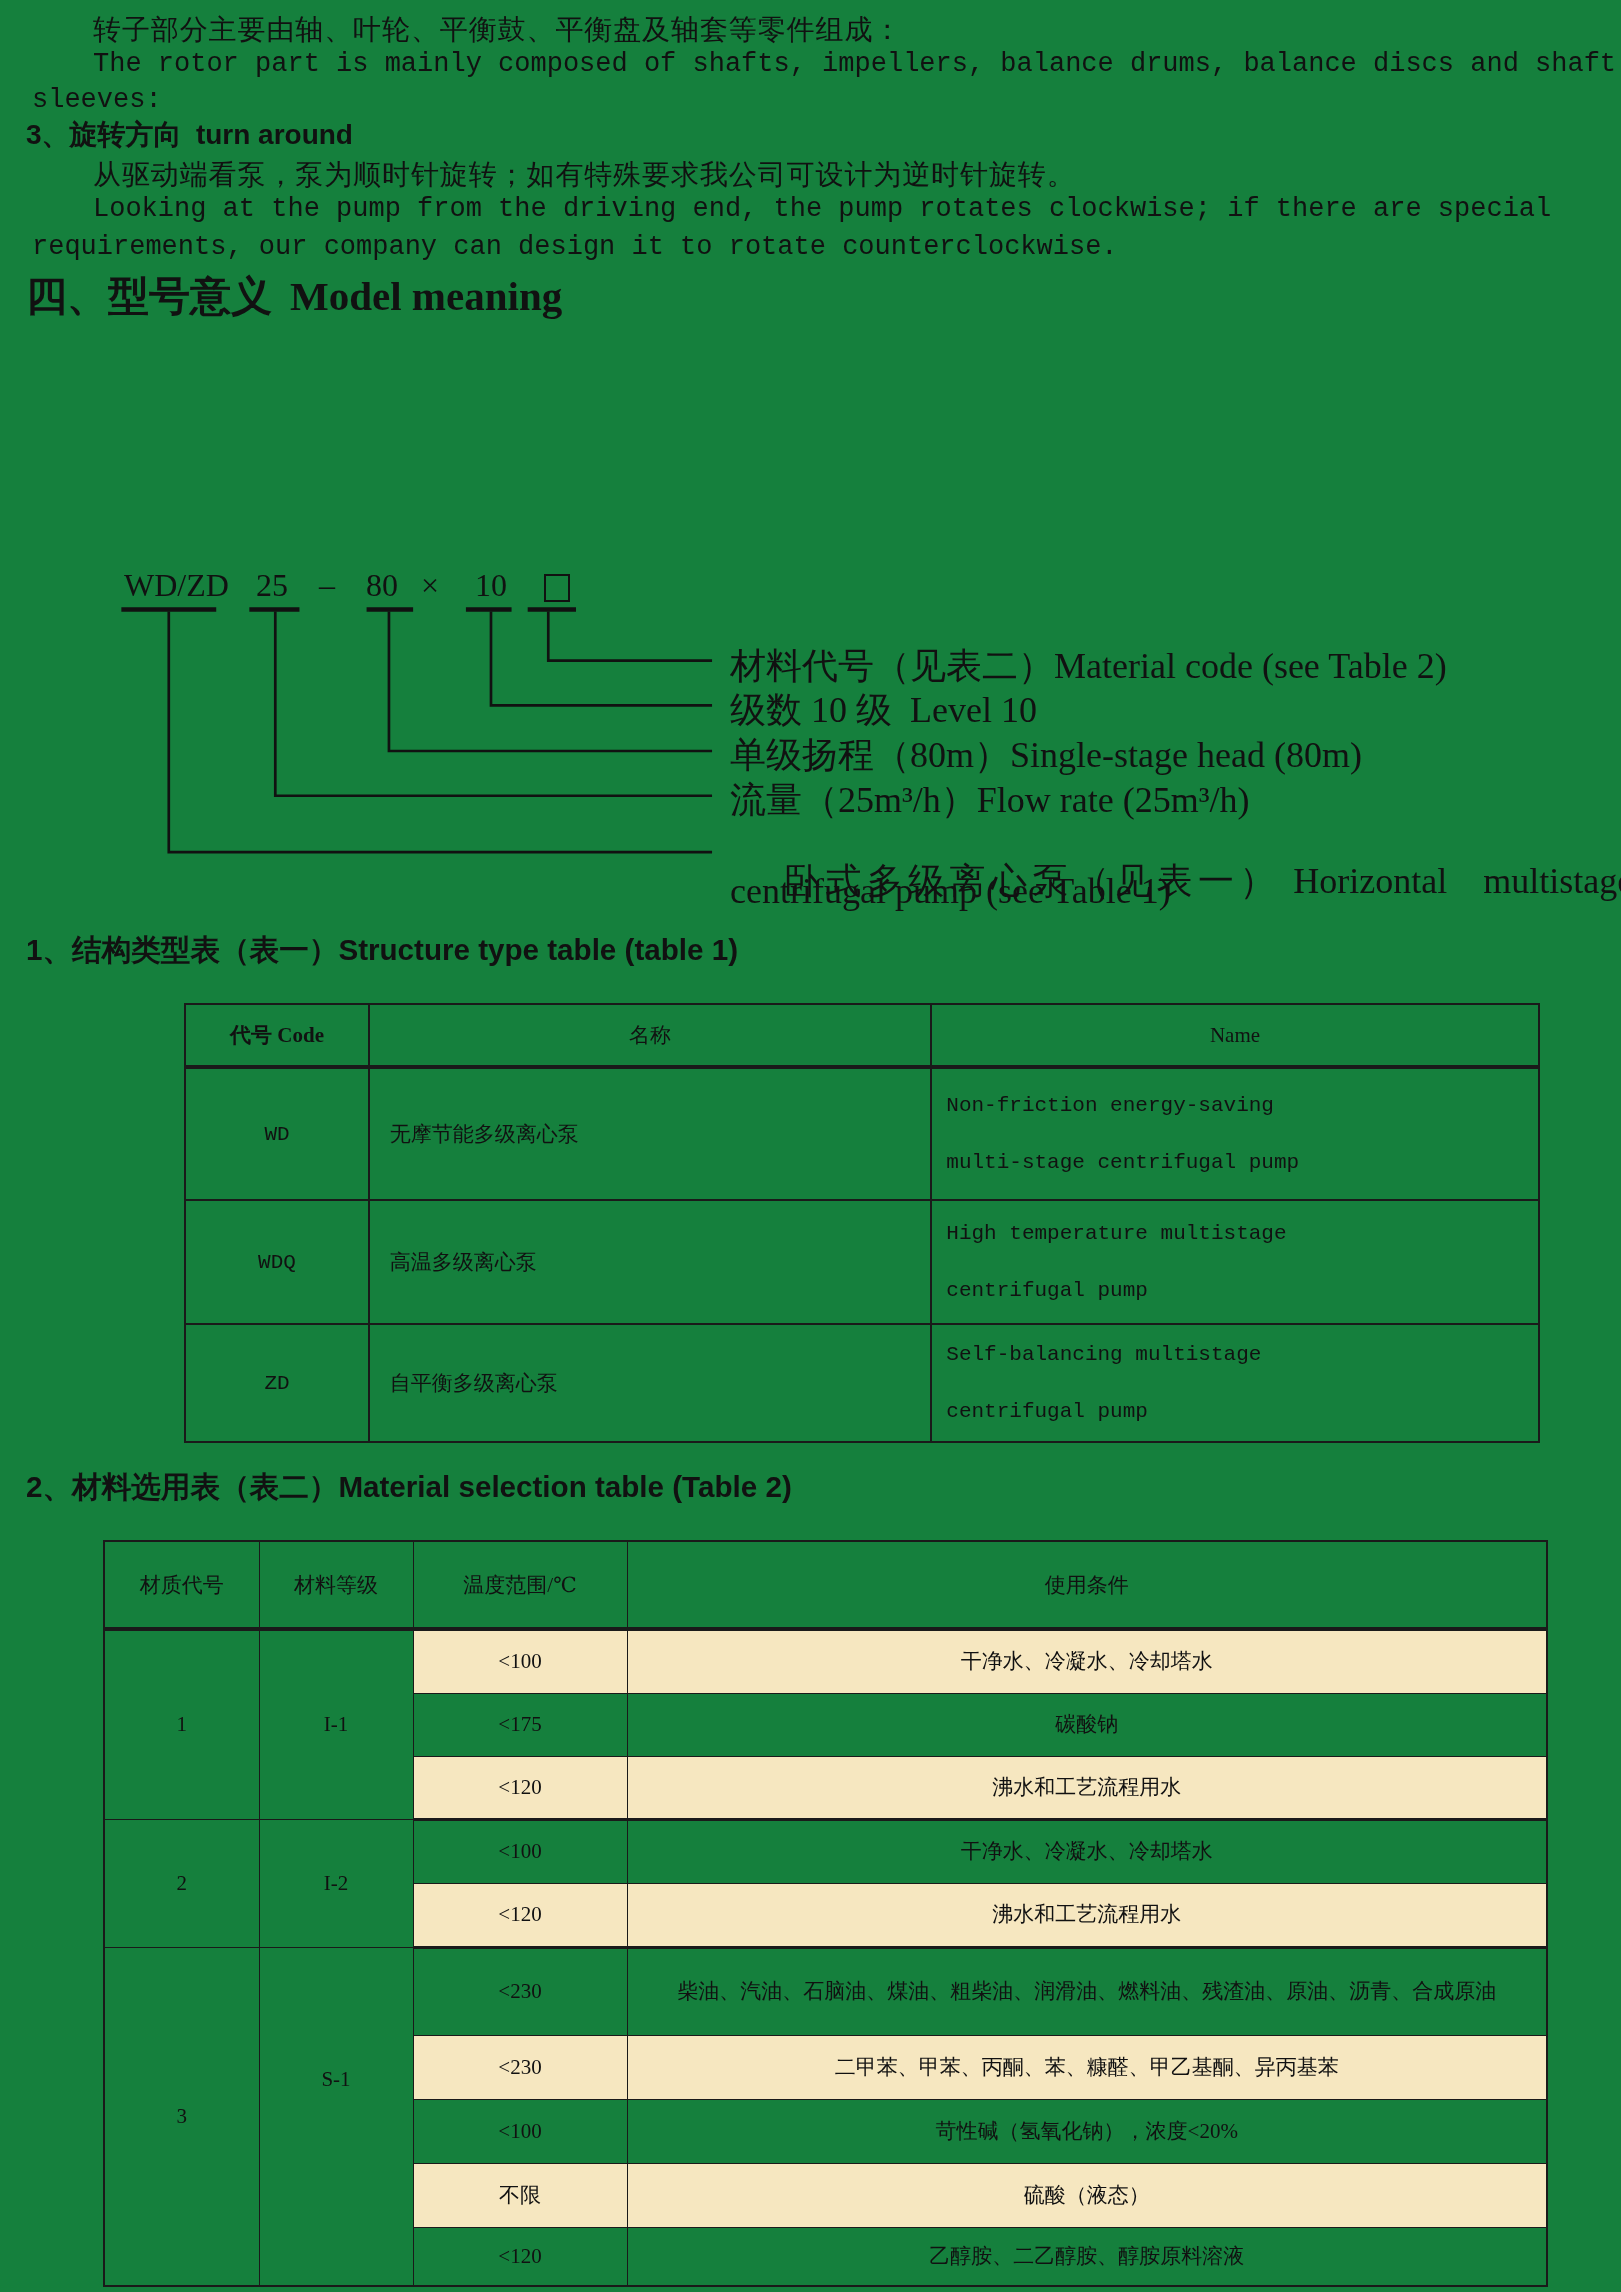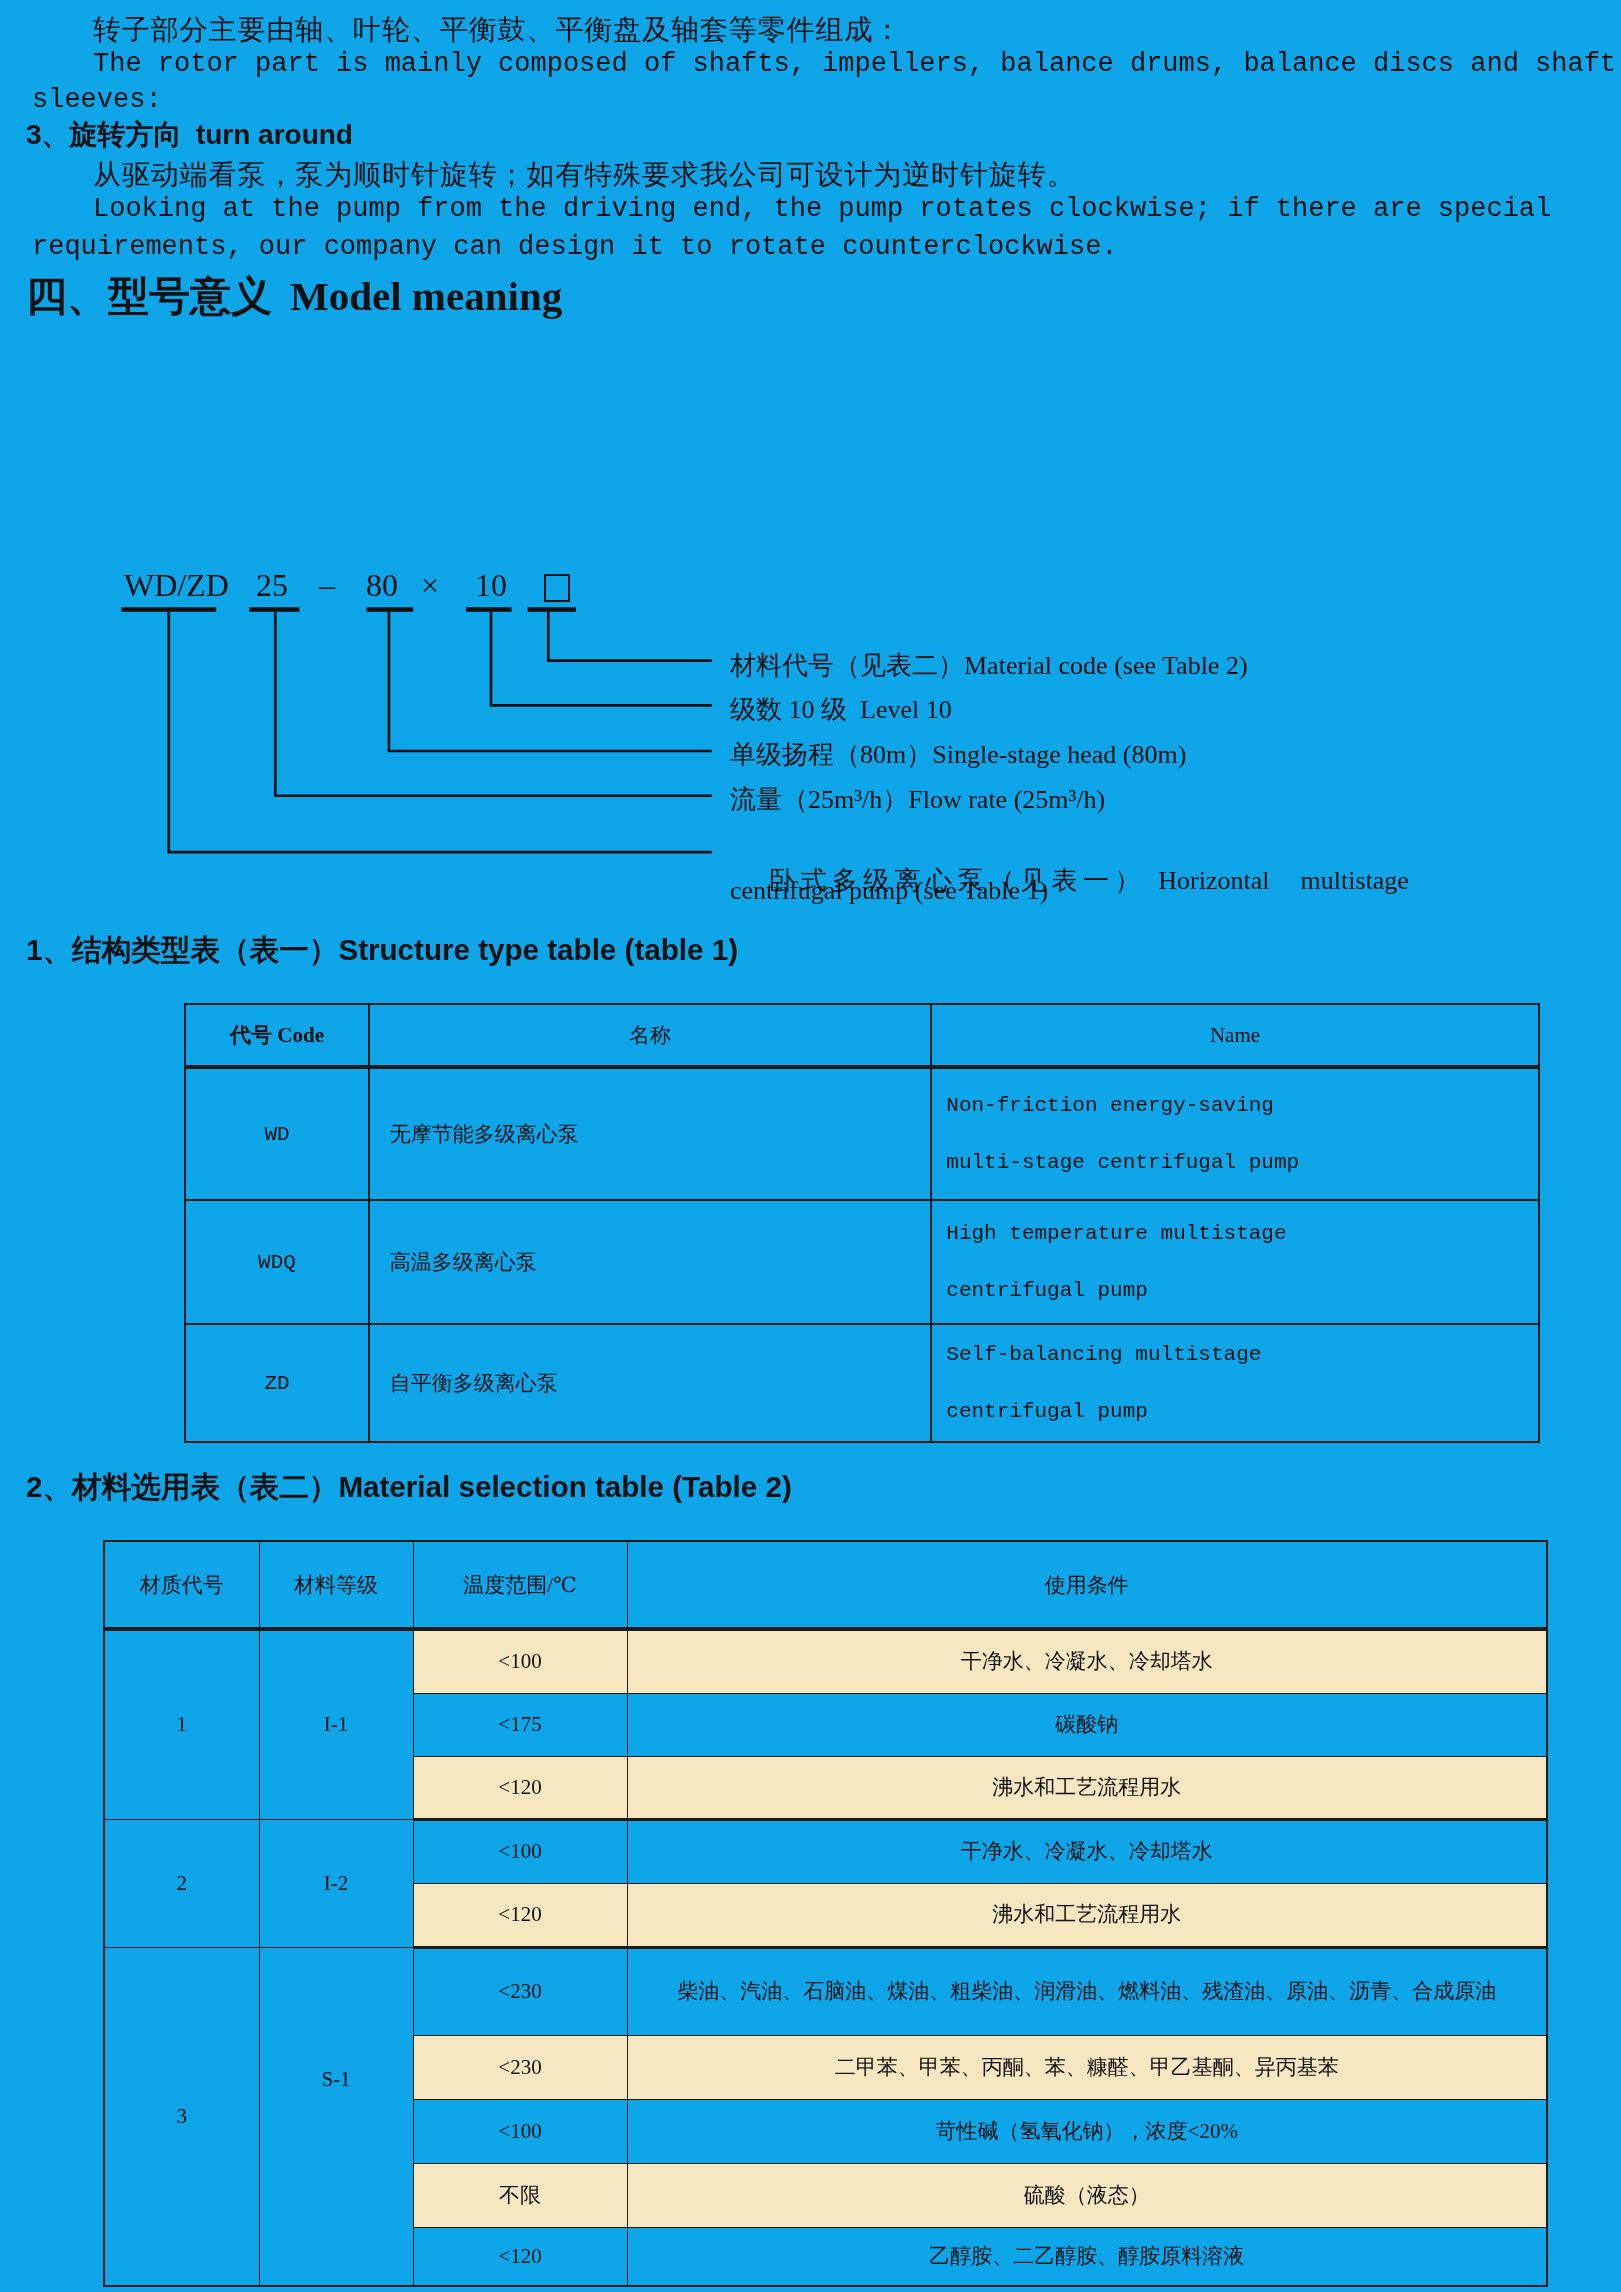--- a/index.html
+++ b/index.html
@@ -1,33 +1,33 @@
 <!DOCTYPE html>
 <html style="font-size:14.3px"><head>
 <meta charset="utf-8">
 <style>
   html,body{margin:0;padding:0;background:#e8e8e8;}
   .page{
-    position:relative;width:1621px;height:2293px;background:#0ea5e9;
+    position:relative;width:1621px;height:2293px;background:#15803d;
     font-family:"Liberation Serif","DejaVu Serif",serif;color:#111;overflow:hidden;
   }
   .abs{position:absolute;}
   .mono{font-family:"Liberation Mono","DejaVu Sans Mono",monospace;}
   .serif{font-family:"Liberation Serif","DejaVu Serif",serif;}
   .sans{font-family:"Liberation Sans","DejaVu Sans",sans-serif;}
   .body-line{font-size:27px;line-height:32px;white-space:pre;}
   .zh-line{font-size:28px;letter-spacing:0.9px;}
   .h3{font-size:28px;font-weight:bold;}
   .h4{font-size:41px;font-weight:bold;}
   .tbl-title{font-size:29.6px;font-weight:bold;}
 
   
   .model-part{position:absolute;font-size:32px;top:567px;}
   .model-box{position:absolute;width:21.5px;height:24px;border:2.7px solid #111;top:574px;}
-  .dlabel{position:absolute;left:730px;font-size:26px;white-space:pre;line-height:36px;}
+  .dlabel{position:absolute;left:730px;font-size:36px;white-space:pre;line-height:36px;}
 
   
   table{border-collapse:collapse;table-layout:fixed;font-size:21px;color:#111;}
   td,th{vertical-align:middle;overflow:hidden;font-weight:normal;}
 
   .t1{position:absolute;left:184px;top:1003px;width:1354px;border:2.7px solid #1a1a1a;}
   .t1 th,.t1 td{border:2.7px solid #1a1a1a;}
   .t1 th{border-bottom-width:4.5px;}
   .t1 .code-cell{text-align:center;}
   .t1 .zh-name{text-align:left;padding-left:19.7px;}

